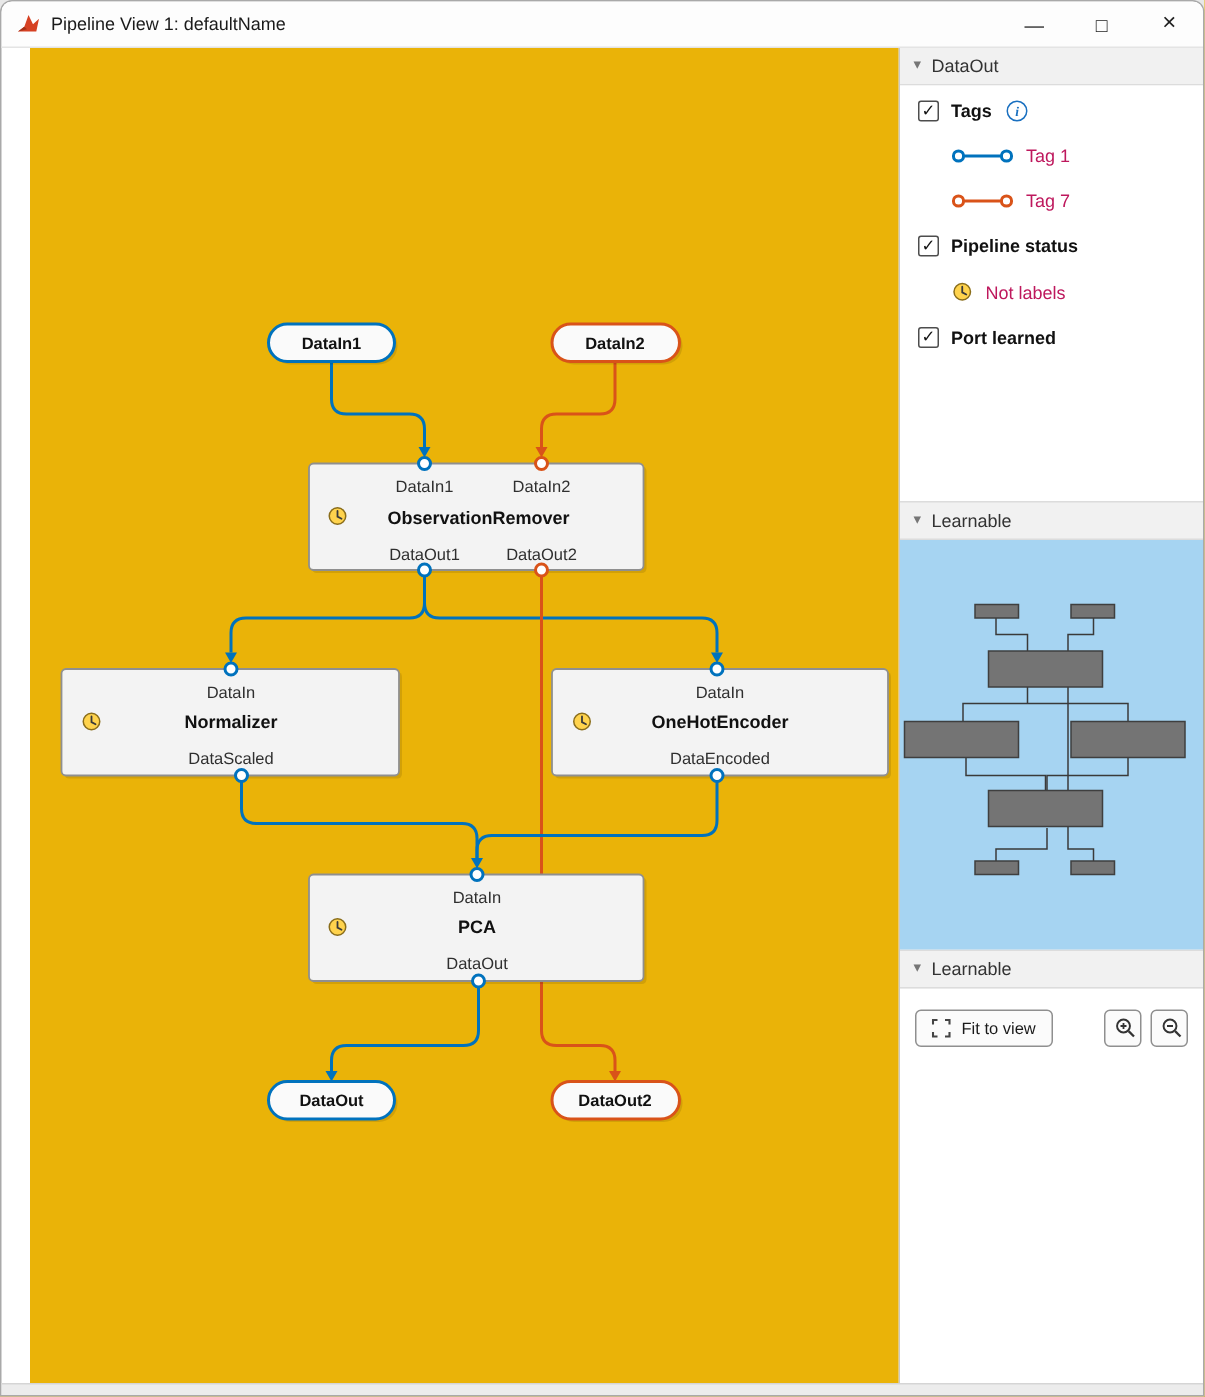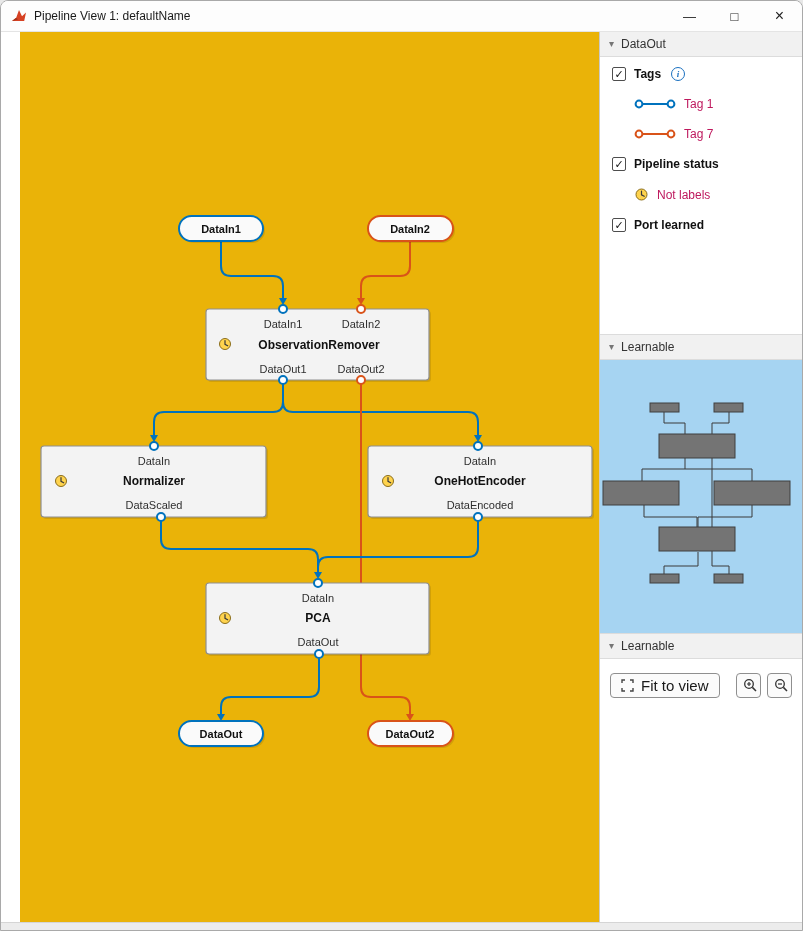--- a/index.html
+++ b/index.html
@@ -20,21 +20,21 @@
   .chevron{color:#767676;font-size:10px;line-height:1;}
   .legend-body{flex:0 0 277px;height:277px;box-sizing:border-box;padding:10px 12px;font-size:12px;color:#1a1a1a;background:#fff;}
   .lrow{display:flex;align-items:center;gap:8px;margin-bottom:16px;}
   .lrow.indent{padding-left:22px;}
   .blabel{font-weight:bold;color:#111;}
   .nlabel{color:#be185d;}
   .checkbox{width:14px;height:14px;box-sizing:border-box;border:1px solid #4d4d4d;border-radius:2px;background:#fff;display:grid;place-items:center;font-size:11px;line-height:1;color:#111;}
   .info-icon{width:14px;height:14px;box-sizing:border-box;border:1.5px solid #1a70c0;border-radius:50%;display:grid;place-items:center;font-size:9px;font-weight:bold;font-style:italic;color:#1a70c0;font-family:"Liberation Serif","DejaVu Serif",serif;margin-left:2px;}
   .minimap{flex:0 0 273px;height:273px;background:#a6d4f2;position:relative;}
   .navigate-body{padding:14px 10px;display:flex;align-items:center;}
-  .fit-btn{height:25px;box-sizing:border-box;padding:0 10px;border:1px solid #8f8f8f;border-radius:4px;background:#fbfbfb;display:flex;align-items:center;gap:7px;font-size:15px;color:#1a1a1a;}
+  .fit-btn{height:25px;box-sizing:border-box;padding:0 10px;border:1px solid #8f8f8f;border-radius:4px;background:#fbfbfb;display:flex;align-items:center;gap:7px;font-size:11px;color:#1a1a1a;}
   .zoom-btn{width:25px;height:25px;box-sizing:border-box;border:1px solid #8f8f8f;border-radius:4px;background:#fbfbfb;display:grid;place-items:center;}
   .zoom-btn + .zoom-btn{margin-left:6px;}
   .zoom-in{margin-left:auto;}
   .bottom-frame{flex:0 0 7px;background:#ececec;border-top:1px solid #d5d5d5;}
   
   .diagram text{font-family:"Liberation Sans","DejaVu Sans",sans-serif;}
   .plabel{font-size:11px;fill:#2f2f2f;text-anchor:middle;}
   .bname{font-size:12px;font-weight:bold;fill:#111;text-anchor:middle;}
   .pill-label{font-size:11px;font-weight:bold;fill:#111;text-anchor:middle;}
   .blk{fill:#f3f3f3;stroke:#8f8f8f;stroke-width:1.2;}

